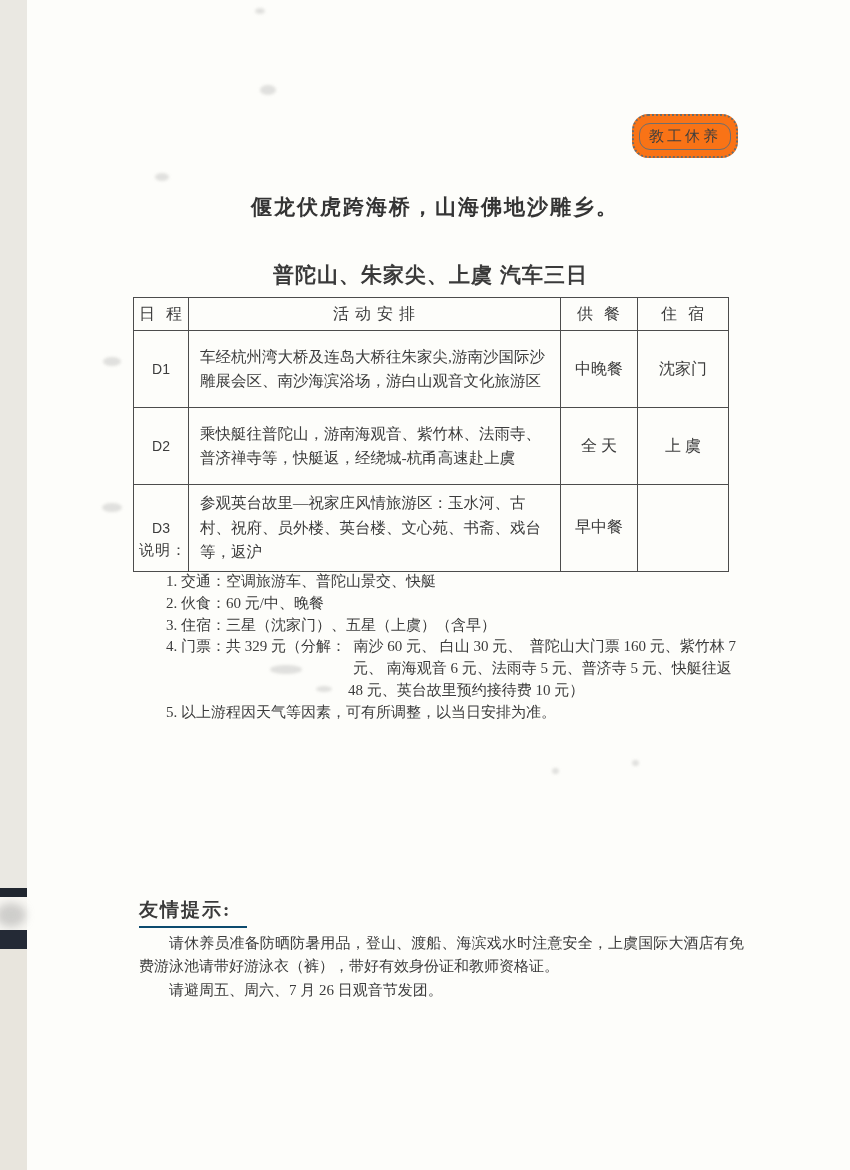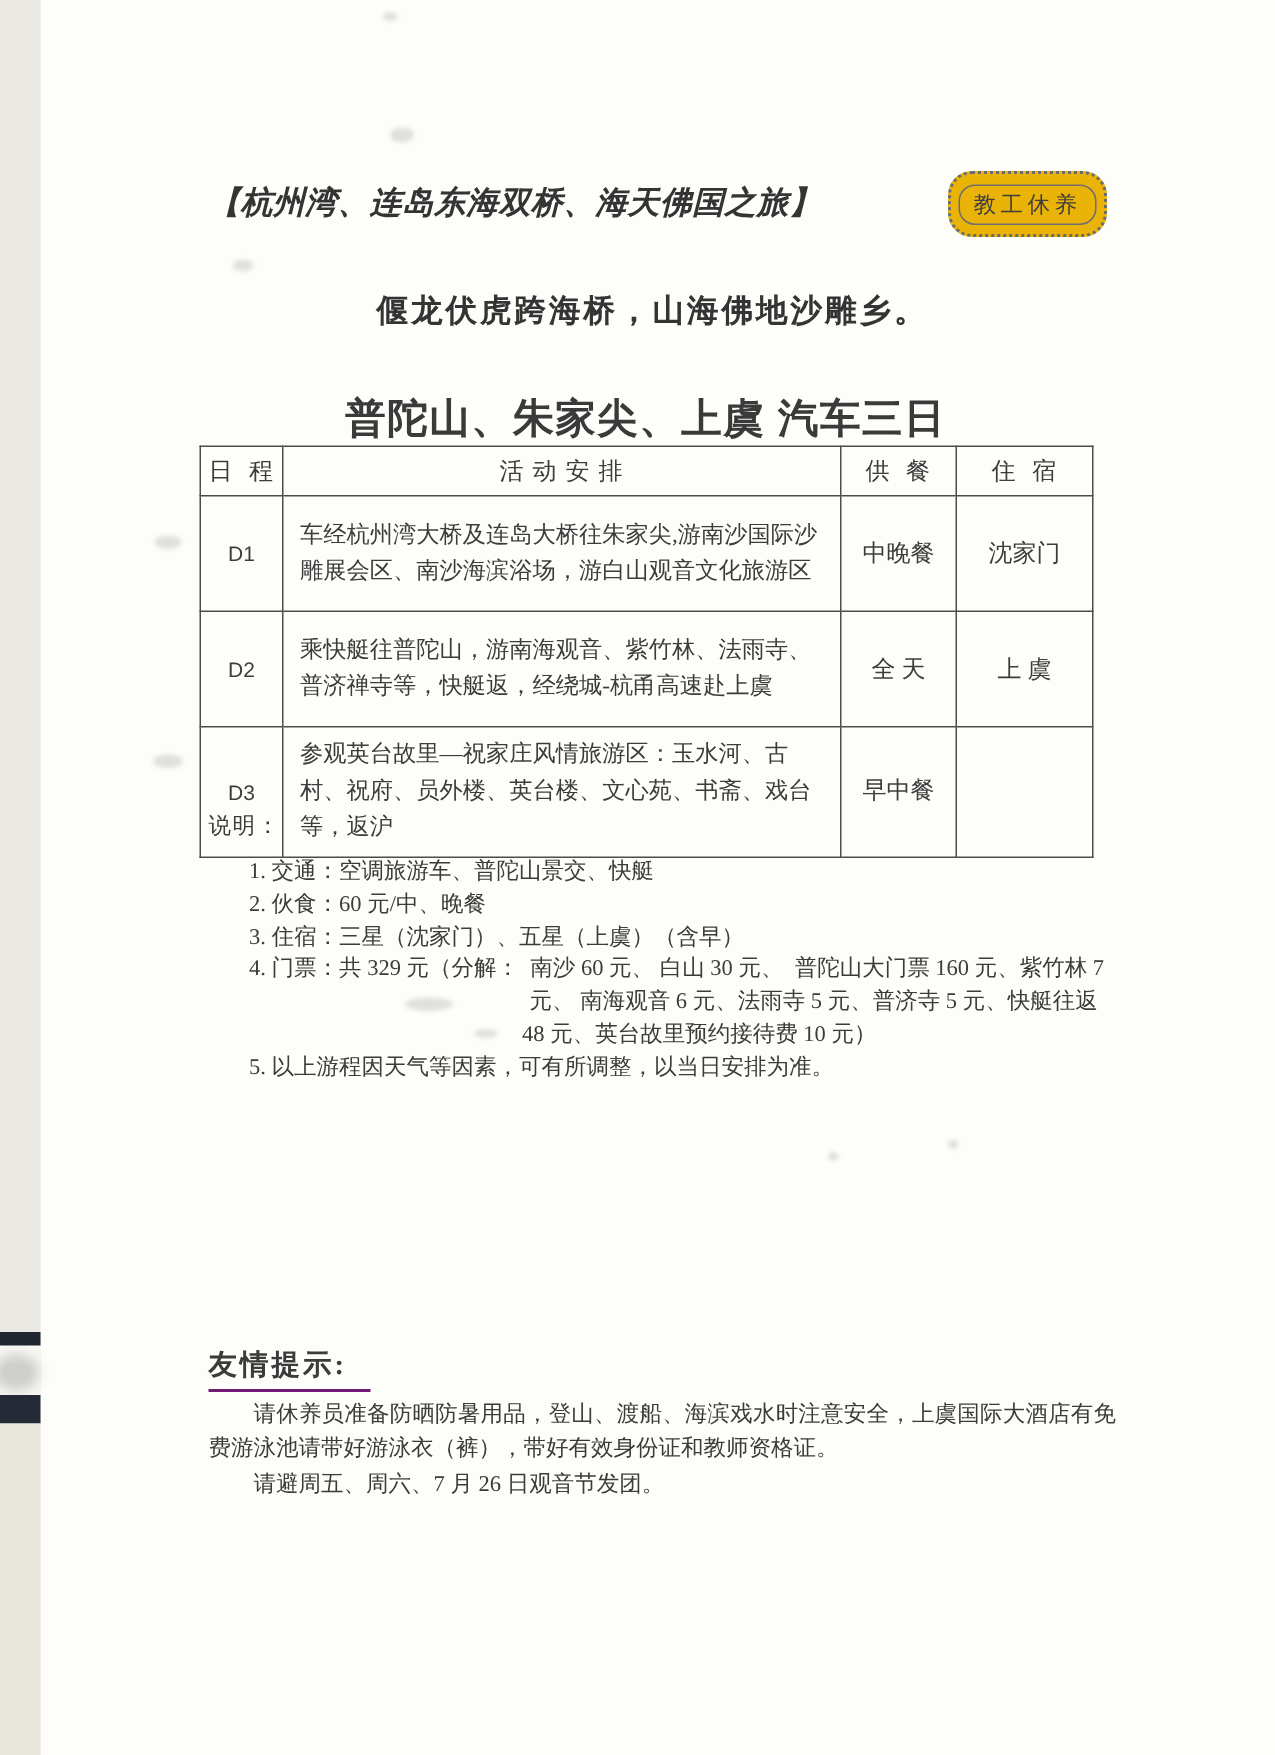--- a/index.html
+++ b/index.html
@@ -12,43 +12,43 @@
   .strip{position:absolute;left:0;top:0;width:27px;height:1170px;background:#eae8e2;}
   .strip-white{position:absolute;left:0;top:896px;width:27px;height:36px;background:#f8f7f3;}
   .strip-smudge{position:absolute;left:-4px;top:903px;width:30px;height:24px;background:rgba(130,130,130,.35);border-radius:50%;filter:blur(4px);}
   .bar1{position:absolute;left:0;top:888px;width:27px;height:9px;background:#20262f;}
   .bar2{position:absolute;left:0;top:930px;width:27px;height:19px;background:#242a36;}
   .strip-bottom{position:absolute;left:0;top:949px;width:27px;height:221px;background:#e8e5dd;}
   
   .speck{position:absolute;background:rgba(110,110,110,.20);border-radius:50%;filter:blur(1.5px);}
   
   .doc-title{position:absolute;left:139px;top:121px;font-size:21px;font-style:italic;font-weight:600;letter-spacing:.5px;color:#343434;}
-  .badge{position:absolute;left:632px;top:114px;width:102px;height:40px;border:2px dotted #6b6b6b;border-radius:16px;display:flex;align-items:center;justify-content:center;background:#eab308;}
+  .badge{position:absolute;left:632px;top:114px;width:102px;height:40px;border:2px dotted #6b6b6b;border-radius:16px;display:flex;align-items:center;justify-content:center;background:#f97316;}
   .badge-inner{border:1px solid #6e6e6e;border-radius:11px;padding:3px 9px;font-size:15px;letter-spacing:3px;color:#3e3e3e;white-space:nowrap;}
   .subtitle{position:absolute;left:251px;top:193px;font-size:21px;font-weight:600;letter-spacing:2px;color:#343434;}
-  .table-title{position:absolute;left:133px;top:261px;width:595px;text-align:center;font-size:27px;font-weight:bold;letter-spacing:1px;font-family:"Liberation Sans","DejaVu Sans",sans-serif;color:#3a3a3a;}
+  .table-title{position:absolute;left:133px;top:261px;width:595px;text-align:center;font-size:21px;font-weight:bold;letter-spacing:1px;font-family:"Liberation Sans","DejaVu Sans",sans-serif;color:#3a3a3a;}
   
   table.itin{position:absolute;left:133px;top:297px;width:595px;border-collapse:collapse;table-layout:fixed;}
   table.itin col.c-day{width:55px;} table.itin col.c-act{width:372px;}
   table.itin col.c-meal{width:77px;} table.itin col.c-lodg{width:91px;}
   table.itin th,table.itin td{border:1.5px solid #4c4c4c;color:#3c3c3c;}
   table.itin th{height:30px;font-weight:normal;font-size:16px;text-align:center;white-space:pre;letter-spacing:1px;}
   table.itin td{height:64px;vertical-align:middle;}
   td.day{text-align:center;font-size:14px;font-family:"Liberation Sans","DejaVu Sans",sans-serif;color:#444;}
   td.act{font-size:15.5px;line-height:24.5px;padding:6px 9px 6px 11px;text-align:left;}
   td.meal,td.lodg{text-align:center;font-size:16px;white-space:pre;}
   
   .notes-heading{position:absolute;left:139px;top:541px;font-size:15px;letter-spacing:1px;}
   .notes{position:absolute;left:166px;top:571px;font-size:15px;line-height:21.8px;}
   .nline{white-space:pre;}
   .nline.cont1{padding-left:187px;}
   .nline.cont2{padding-left:182px;}
   
   .tips-heading{position:absolute;left:139px;top:897px;font-size:19px;font-weight:600;letter-spacing:2px;}
-  .tips-heading span{display:inline-block;border-bottom:2px solid #701a75;padding:0 16px 3px 0;}
+  .tips-heading span{display:inline-block;border-bottom:2px solid #0c4a6e;padding:0 16px 3px 0;}
   .tips{position:absolute;left:139px;top:932px;width:605px;font-size:15px;line-height:23px;text-align:justify;}
   .tips p{margin:0;text-indent:2em;}
   .tips p + p{margin-top:1px;}
 </style>
 </head>
 <body>
 
 <div class="scan">
 
   <div class="strip"></div>
@@ -61,21 +61,20 @@
   <div class="speck" style="left:255px;top:8px;width:10px;height:6px;"></div>
   <div class="speck" style="left:260px;top:85px;width:16px;height:10px;"></div>
   <div class="speck" style="left:155px;top:173px;width:14px;height:8px;"></div>
   <div class="speck" style="left:103px;top:357px;width:18px;height:9px;"></div>
   <div class="speck" style="left:102px;top:503px;width:20px;height:9px;"></div>
   <div class="speck" style="left:270px;top:665px;width:32px;height:9px;"></div>
   <div class="speck" style="left:316px;top:686px;width:16px;height:6px;"></div>
   <div class="speck" style="left:552px;top:768px;width:7px;height:6px;"></div>
   <div class="speck" style="left:632px;top:760px;width:7px;height:6px;"></div>
 
-  <div class="doc-title">【杭州湾、连岛东海双桥、海天佛国之旅】</div>
 
   <div class="badge">
     <div class="badge-inner">教工休养</div>
   </div>
 
   <div class="subtitle">偃龙伏虎跨海桥，山海佛地沙雕乡。</div>
 
   <div class="table-title">普陀山、朱家尖、上虞 汽车三日</div>
 
   <table class="itin">

